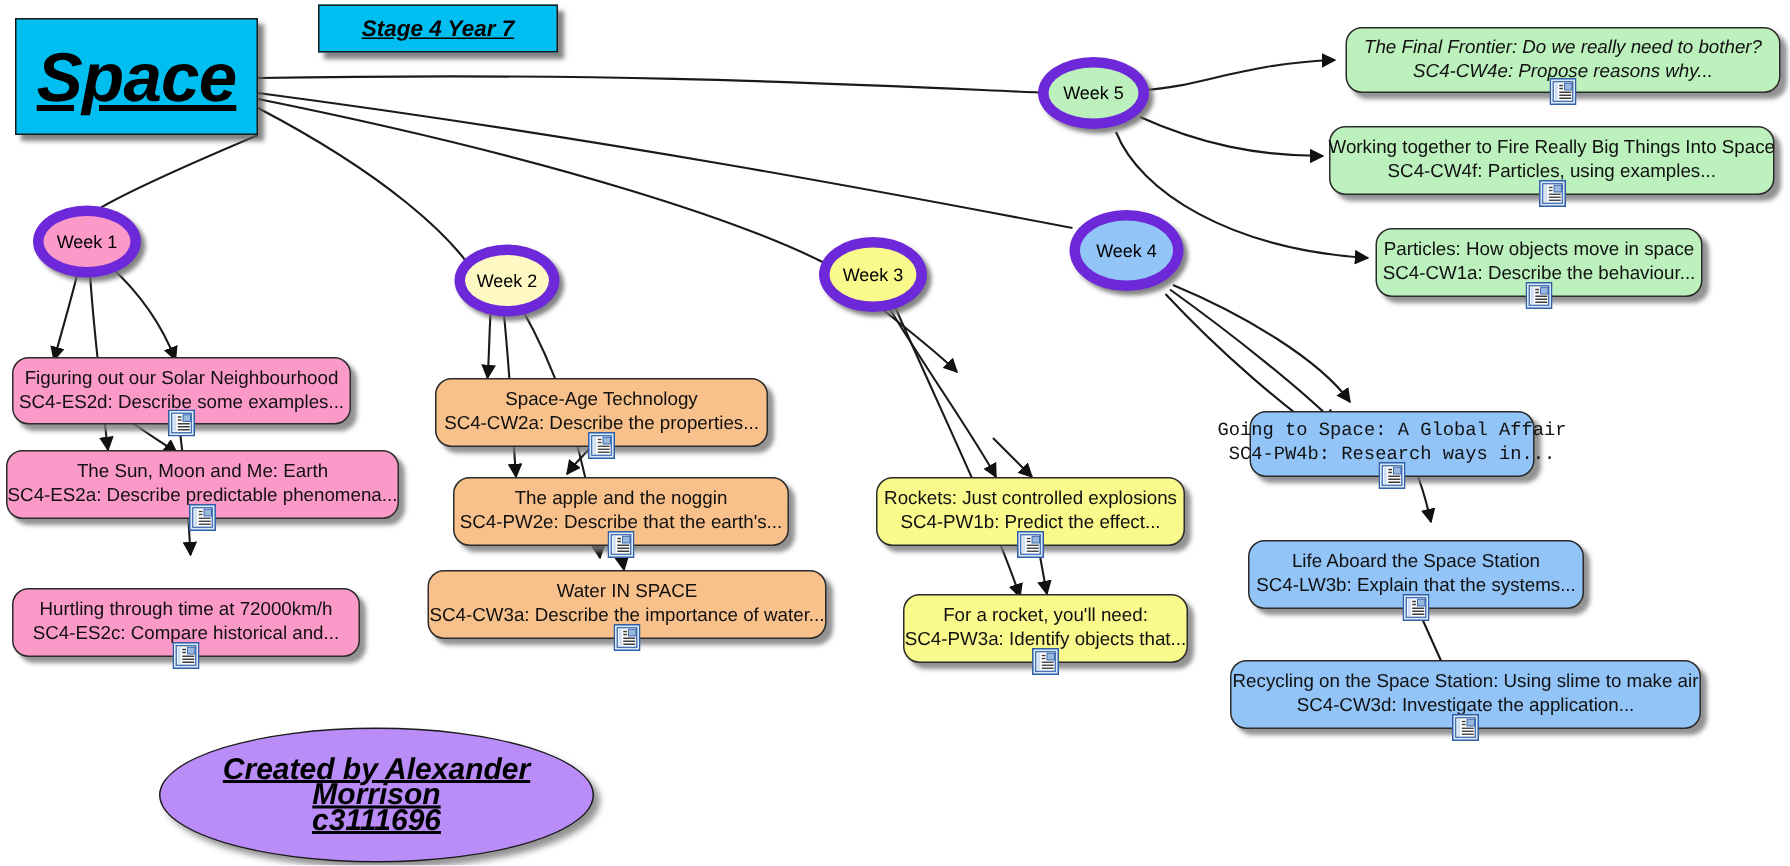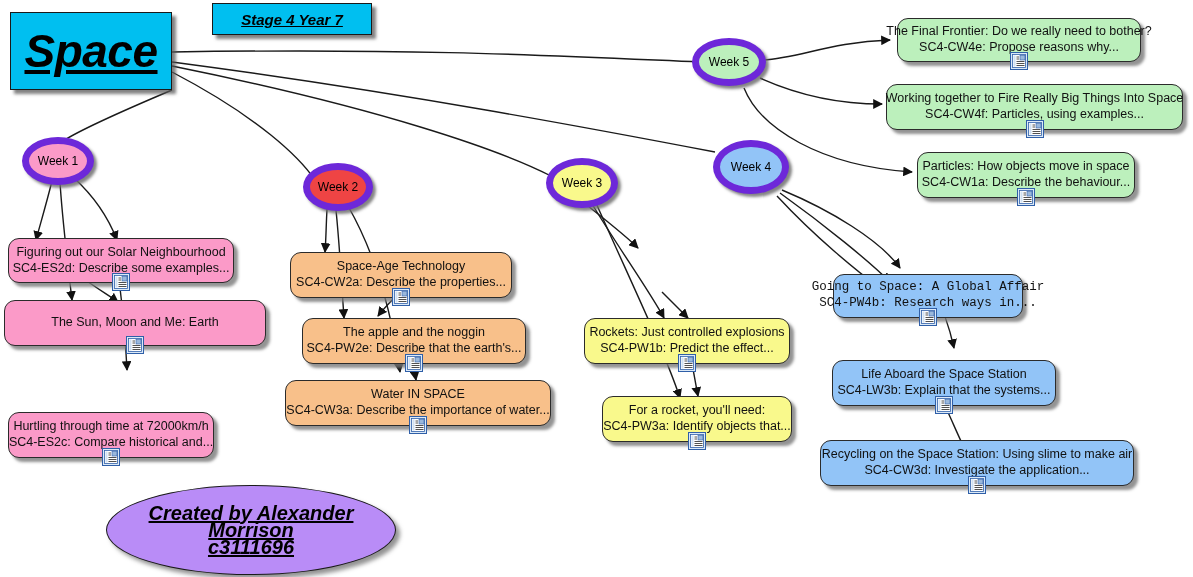--- a/index.html
+++ b/index.html
@@ -141,21 +141,21 @@
     height: 18px;
   }
 
   .pink   { background: #fb9ac8; }
   .orange { background: #f8c08a; }
   .yellow { background: #f9f98c; }
   .blue   { background: #92c4f7; }
   .green  { background: #bcf0bc; }
 
   .e-pink   { background: #fb9ac8; }
-  .e-orange { background: #ef4444; }
+  .e-orange { background: #fef9c3; }
   .e-yellow { background: #f9f98c; }
   .e-blue   { background: #92c4f7; }
   .e-green  { background: #bcf0bc; }
 </style>
 </head>
 <body>
 
 <div id="canvas">
 
   <svg id="edges" viewBox="0 0 1193 577" width="1193" height="577">
@@ -241,38 +241,39 @@
           <line x1="6.5" y1="9.5" x2="14.5" y2="9.5"></line>
           <line x1="6.5" y1="11.5" x2="14.5" y2="11.5"></line>
           <line x1="6.5" y1="13.5" x2="14.5" y2="13.5"></line>
         </g>
       </svg>
     </span>
   </div>
 
   <div class="topic pink" style="left:4px; top:300px; width:262px; height:46px;">
     <div class="t1">The Sun, Moon and Me: Earth</div>
-    <span class="doc-icon">
-      <svg viewBox="0 0 18 18" width="18" height="18">
-        <rect x="0.5" y="0.5" width="17" height="17" fill="#dbe9f7" stroke="#2f5fa8" stroke-width="1"></rect>
-        <rect x="2.5" y="2.5" width="13" height="13" fill="#ffffff" stroke="#2f5fa8" stroke-width="0.8"></rect>
-        <rect x="3.5" y="3.5" width="2" height="11" fill="#cfe0f2"></rect>
-        <rect x="10" y="3.5" width="5" height="4.5" fill="#9ab8dc" stroke="#2f5fa8" stroke-width="0.6"></rect>
-        <g stroke="#3c3c3c" stroke-width="0.9">
-          <line x1="6.5" y1="5" x2="9" y2="5"></line>
-          <line x1="6.5" y1="7" x2="9" y2="7"></line>
-          <line x1="6.5" y1="9.5" x2="14.5" y2="9.5"></line>
-          <line x1="6.5" y1="11.5" x2="14.5" y2="11.5"></line>
-          <line x1="6.5" y1="13.5" x2="14.5" y2="13.5"></line>
-        </g>
-      </svg>
-    </span>
-  </div>
-
-  <div class="topic pink" style="left:8px; top:412px; width:206px; height:46px;">
+    <div class="t2">SC4-ES2a: Describe predictable phenomena...</div>
+    <span class="doc-icon">
+      <svg viewBox="0 0 18 18" width="18" height="18">
+        <rect x="0.5" y="0.5" width="17" height="17" fill="#dbe9f7" stroke="#2f5fa8" stroke-width="1"></rect>
+        <rect x="2.5" y="2.5" width="13" height="13" fill="#ffffff" stroke="#2f5fa8" stroke-width="0.8"></rect>
+        <rect x="3.5" y="3.5" width="2" height="11" fill="#cfe0f2"></rect>
+        <rect x="10" y="3.5" width="5" height="4.5" fill="#9ab8dc" stroke="#2f5fa8" stroke-width="0.6"></rect>
+        <g stroke="#3c3c3c" stroke-width="0.9">
+          <line x1="6.5" y1="5" x2="9" y2="5"></line>
+          <line x1="6.5" y1="7" x2="9" y2="7"></line>
+          <line x1="6.5" y1="9.5" x2="14.5" y2="9.5"></line>
+          <line x1="6.5" y1="11.5" x2="14.5" y2="11.5"></line>
+          <line x1="6.5" y1="13.5" x2="14.5" y2="13.5"></line>
+        </g>
+      </svg>
+    </span>
+  </div>
+
+  <div class="topic pink" style="left:8px; top:392px; width:232px; height:46px;">
     <div class="t1">Hurtling through time at 72000km/h</div>
     <div class="t2">SC4-ES2c: Compare historical and...</div>
     <span class="doc-icon">
       <svg viewBox="0 0 18 18" width="18" height="18">
         <rect x="0.5" y="0.5" width="17" height="17" fill="#dbe9f7" stroke="#2f5fa8" stroke-width="1"></rect>
         <rect x="2.5" y="2.5" width="13" height="13" fill="#ffffff" stroke="#2f5fa8" stroke-width="0.8"></rect>
         <rect x="3.5" y="3.5" width="2" height="11" fill="#cfe0f2"></rect>
         <rect x="10" y="3.5" width="5" height="4.5" fill="#9ab8dc" stroke="#2f5fa8" stroke-width="0.6"></rect>
         <g stroke="#3c3c3c" stroke-width="0.9">
           <line x1="6.5" y1="5" x2="9" y2="5"></line>
@@ -439,21 +440,21 @@
           <line x1="6.5" y1="5" x2="9" y2="5"></line>
           <line x1="6.5" y1="7" x2="9" y2="7"></line>
           <line x1="6.5" y1="9.5" x2="14.5" y2="9.5"></line>
           <line x1="6.5" y1="11.5" x2="14.5" y2="11.5"></line>
           <line x1="6.5" y1="13.5" x2="14.5" y2="13.5"></line>
         </g>
       </svg>
     </span>
   </div>
 
-  <div class="topic green" style="left:897px; top:18px; width:244px; height:44px;">
+  <div class="topic green" style="left:897px; top:18px; width:290px; height:44px;font-style:italic;">
     <div class="t1">The Final Frontier: Do we really need to bother?</div>
     <div class="t2">SC4-CW4e: Propose reasons why...</div>
     <span class="doc-icon">
       <svg viewBox="0 0 18 18" width="18" height="18">
         <rect x="0.5" y="0.5" width="17" height="17" fill="#dbe9f7" stroke="#2f5fa8" stroke-width="1"></rect>
         <rect x="2.5" y="2.5" width="13" height="13" fill="#ffffff" stroke="#2f5fa8" stroke-width="0.8"></rect>
         <rect x="3.5" y="3.5" width="2" height="11" fill="#cfe0f2"></rect>
         <rect x="10" y="3.5" width="5" height="4.5" fill="#9ab8dc" stroke="#2f5fa8" stroke-width="0.6"></rect>
         <g stroke="#3c3c3c" stroke-width="0.9">
           <line x1="6.5" y1="5" x2="9" y2="5"></line>

